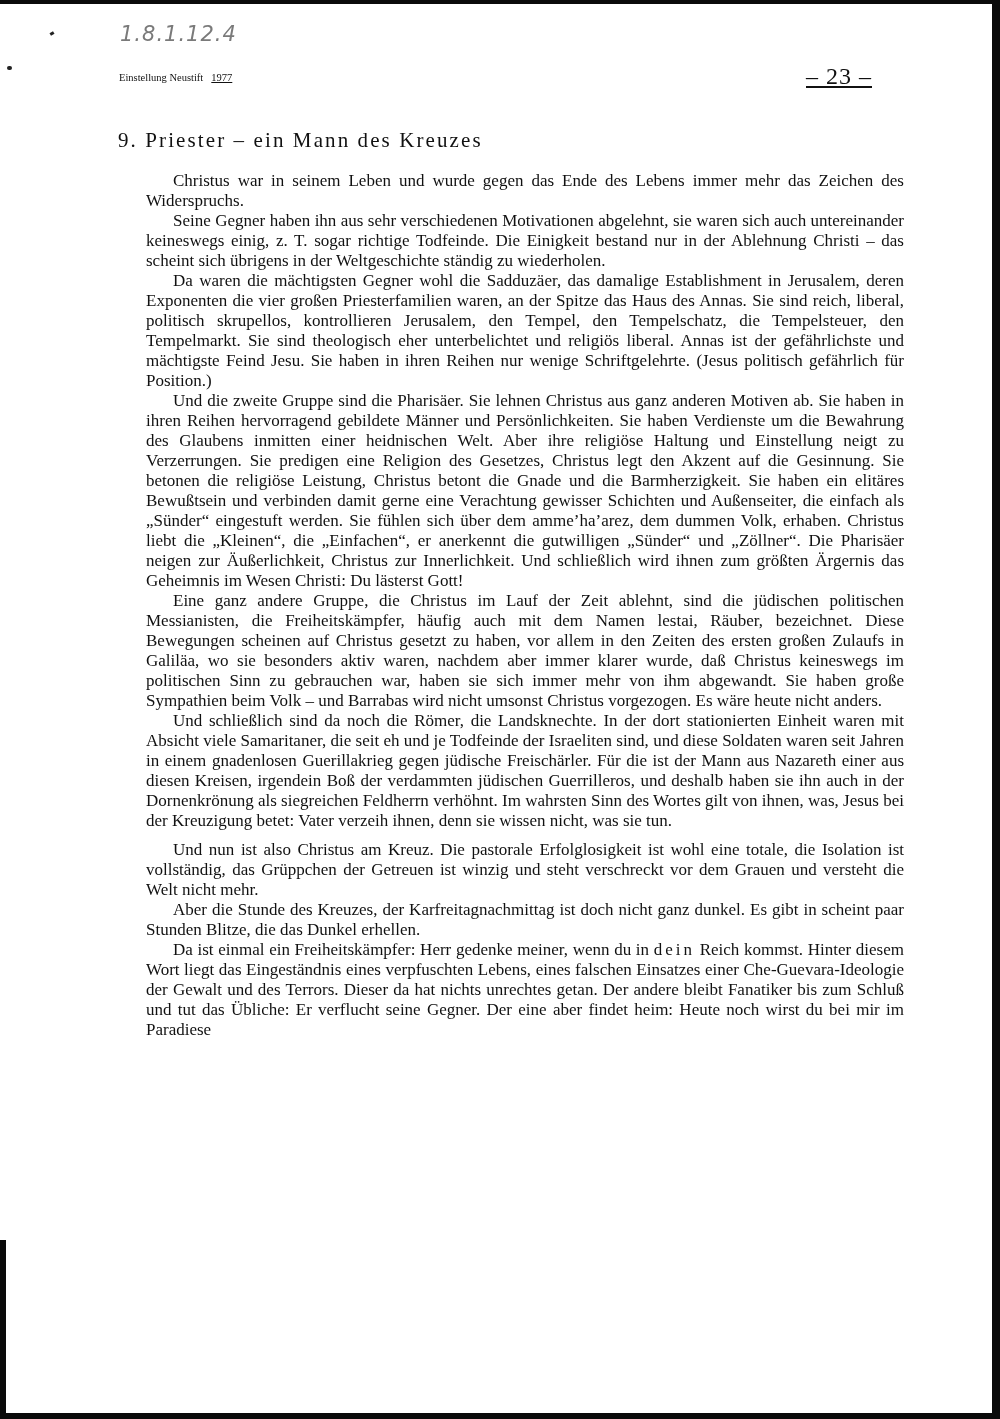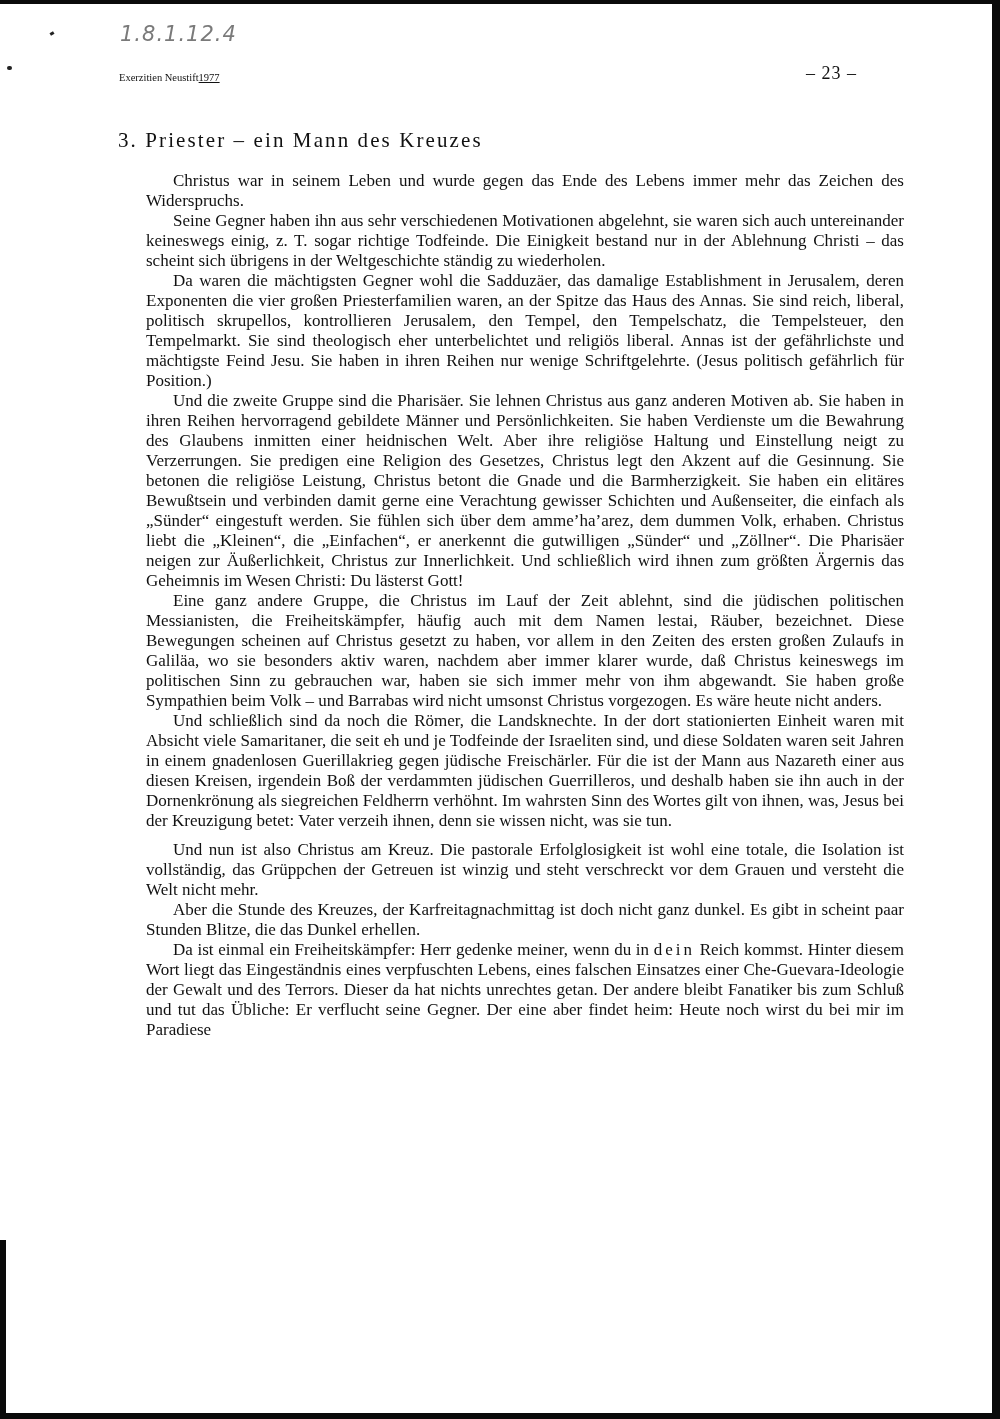--- a/index.html
+++ b/index.html
@@ -18,24 +18,25 @@
     font-family: "DejaVu Sans", sans-serif; font-size: 21px; color: #7a7a7a;
     letter-spacing: 1px; font-style: italic;
   }
   .speck1 { position: absolute; left: 50px; top: 32px; width: 4px; height: 3px; background: #222; transform: rotate(-30deg); }
   .speck2 { position: absolute; left: 7px; top: 66px; width: 5px; height: 4px; background: #222; border-radius: 2px; }
 
   .running-header {
     position: absolute; left: 119px; top: 72px;
     font-size: 10.5px; color: #111;
   }
-  .running-header .year { margin-left: 0; text-decoration: underline; }
+  .running-header .year { margin-left: 8px; text-decoration: underline; }
   .page-number {
-    position: absolute; left: 806px; top: 63px; font-size: 18px; color: #111;
+    position: absolute; left: 806px; top: 63px; font-size: 24px; color: #111;
     letter-spacing: 1px;
+    text-decoration: underline;
   }
 
   .chapter-title {
     position: absolute; left: 118px; top: 128px; margin: 0;
     font-weight: normal; font-size: 21px; letter-spacing: 2.1px; color: #111;
   }
 
   .body-text {
     position: absolute; left: 118px; top: 171px; width: 758px;
     font-size: 17px; line-height: 20px; color: #111;
@@ -53,25 +54,25 @@
 <div class="border-right"></div>
 <div class="border-bottom"></div>
 <div class="border-left"></div>
 
 <div class="speck1"></div>
 <div class="speck2"></div>
 
 <div class="handwriting">1.8.1.12.4</div>
 
 <div class="running-header">
-  <span>Exerzitien Neustift</span><span class="year">1977</span>
+  <span>Einstellung Neustift</span><span class="year">1977</span>
 </div>
 <div class="page-number">– 23 –</div>
 
-<h1 class="chapter-title">3. Priester – ein Mann des Kreuzes</h1>
+<h1 class="chapter-title">9. Priester – ein Mann des Kreuzes</h1>
 
 <div class="body-text">
   <p>Christus war in seinem Leben und wurde gegen das Ende des Lebens immer mehr das Zeichen des Widerspruchs.</p>
   <p>Seine Gegner haben ihn aus sehr verschiedenen Motivationen abgelehnt, sie waren sich auch untereinander keineswegs einig, z. T. sogar richtige Todfeinde. Die Einigkeit bestand nur in der Ablehnung Christi – das scheint sich übrigens in der Weltgeschichte ständig zu wiederholen.</p>
   <p>Da waren die mächtigsten Gegner wohl die Sadduzäer, das damalige Establishment in Jerusalem, deren Exponenten die vier großen Priesterfamilien waren, an der Spitze das Haus des Annas. Sie sind reich, liberal, politisch skrupellos, kontrollieren Jerusalem, den Tempel, den Tempelschatz, die Tempelsteuer, den Tempelmarkt. Sie sind theologisch eher unterbelichtet und religiös liberal. Annas ist der gefährlichste und mächtigste Feind Jesu. Sie haben in ihren Reihen nur wenige Schriftgelehrte. (Jesus politisch gefährlich für Position.)</p>
   <p>Und die zweite Gruppe sind die Pharisäer. Sie lehnen Christus aus ganz anderen Motiven ab. Sie haben in ihren Reihen hervorragend gebildete Männer und Persönlichkeiten. Sie haben Verdienste um die Bewahrung des Glaubens inmitten einer heidnischen Welt. Aber ihre religiöse Haltung und Einstellung neigt zu Verzerrungen. Sie predigen eine Religion des Gesetzes, Christus legt den Akzent auf die Gesinnung. Sie betonen die religiöse Leistung, Christus betont die Gnade und die Barmherzigkeit. Sie haben ein elitäres Bewußtsein und verbinden damit gerne eine Verachtung gewisser Schichten und Außenseiter, die einfach als „Sünder“ eingestuft werden. Sie fühlen sich über dem amme’ha’arez, dem dummen Volk, erhaben. Christus liebt die „Kleinen“, die „Einfachen“, er anerkennt die gutwilligen „Sünder“ und „Zöllner“. Die Pharisäer neigen zur Äußerlichkeit, Christus zur Innerlichkeit. Und schließlich wird ihnen zum größten Ärgernis das Geheimnis im Wesen Christi: Du lästerst Gott!</p>
   <p>Eine ganz andere Gruppe, die Christus im Lauf der Zeit ablehnt, sind die jüdischen politischen Messianisten, die Freiheitskämpfer, häufig auch mit dem Namen lestai, Räuber, bezeichnet. Diese Bewegungen scheinen auf Christus gesetzt zu haben, vor allem in den Zeiten des ersten großen Zulaufs in Galiläa, wo sie besonders aktiv waren, nachdem aber immer klarer wurde, daß Christus keineswegs im politischen Sinn zu gebrauchen war, haben sie sich immer mehr von ihm abgewandt. Sie haben große Sympathien beim Volk – und Barrabas wird nicht umsonst Christus vorgezogen. Es wäre heute nicht anders.</p>
   <p>Und schließlich sind da noch die Römer, die Landsknechte. In der dort stationierten Einheit waren mit Absicht viele Samaritaner, die seit eh und je Todfeinde der Israeliten sind, und diese Soldaten waren seit Jahren in einem gnadenlosen Guerillakrieg gegen jüdische Freischärler. Für die ist der Mann aus Nazareth einer aus diesen Kreisen, irgendein Boß der verdammten jüdischen Guerrilleros, und deshalb haben sie ihn auch in der Dornenkrönung als siegreichen Feldherrn verhöhnt. Im wahrsten Sinn des Wortes gilt von ihnen, was, Jesus bei der Kreuzigung betet: Vater verzeih ihnen, denn sie wissen nicht, was sie tun.</p>
   <p class="gap">Und nun ist also Christus am Kreuz. Die pastorale Erfolglosigkeit ist wohl eine totale, die Isolation ist vollständig, das Grüppchen der Getreuen ist winzig und steht verschreckt vor dem Grauen und versteht die Welt nicht mehr.</p>
   <p>Aber die Stunde des Kreuzes, der Karfreitagnachmittag ist doch nicht ganz dunkel. Es gibt in scheint paar Stunden Blitze, die das Dunkel erhellen.</p>

